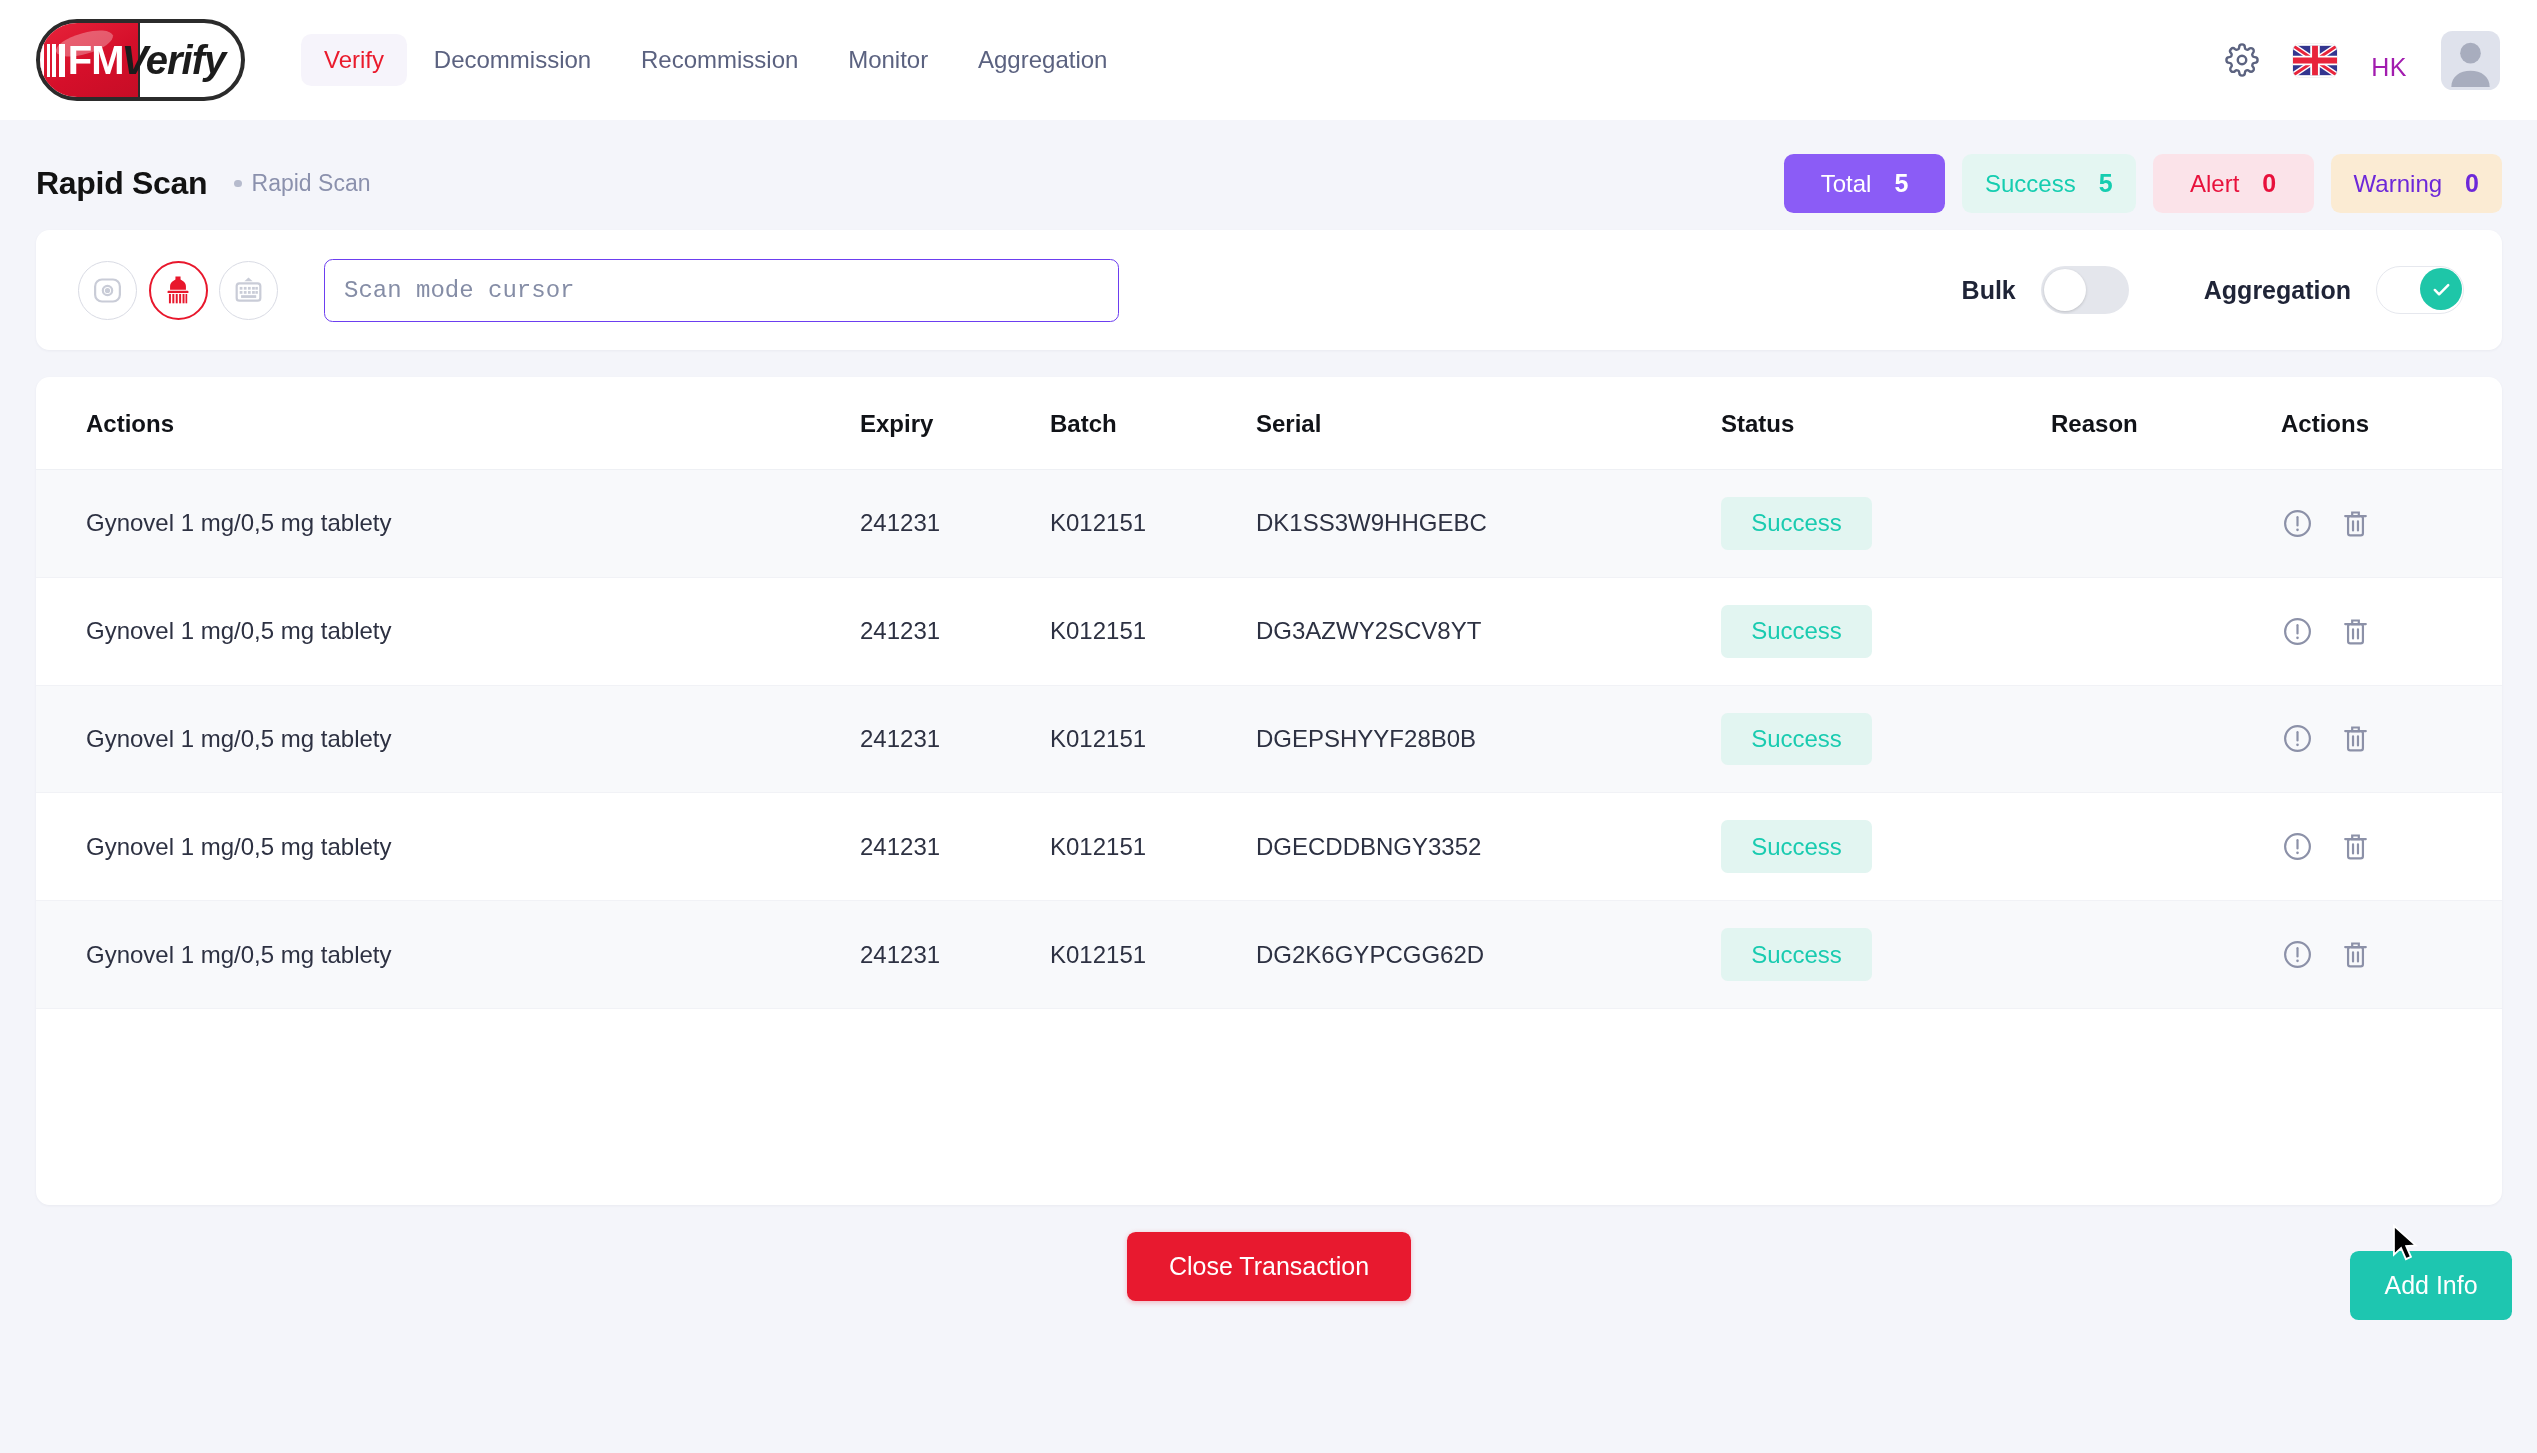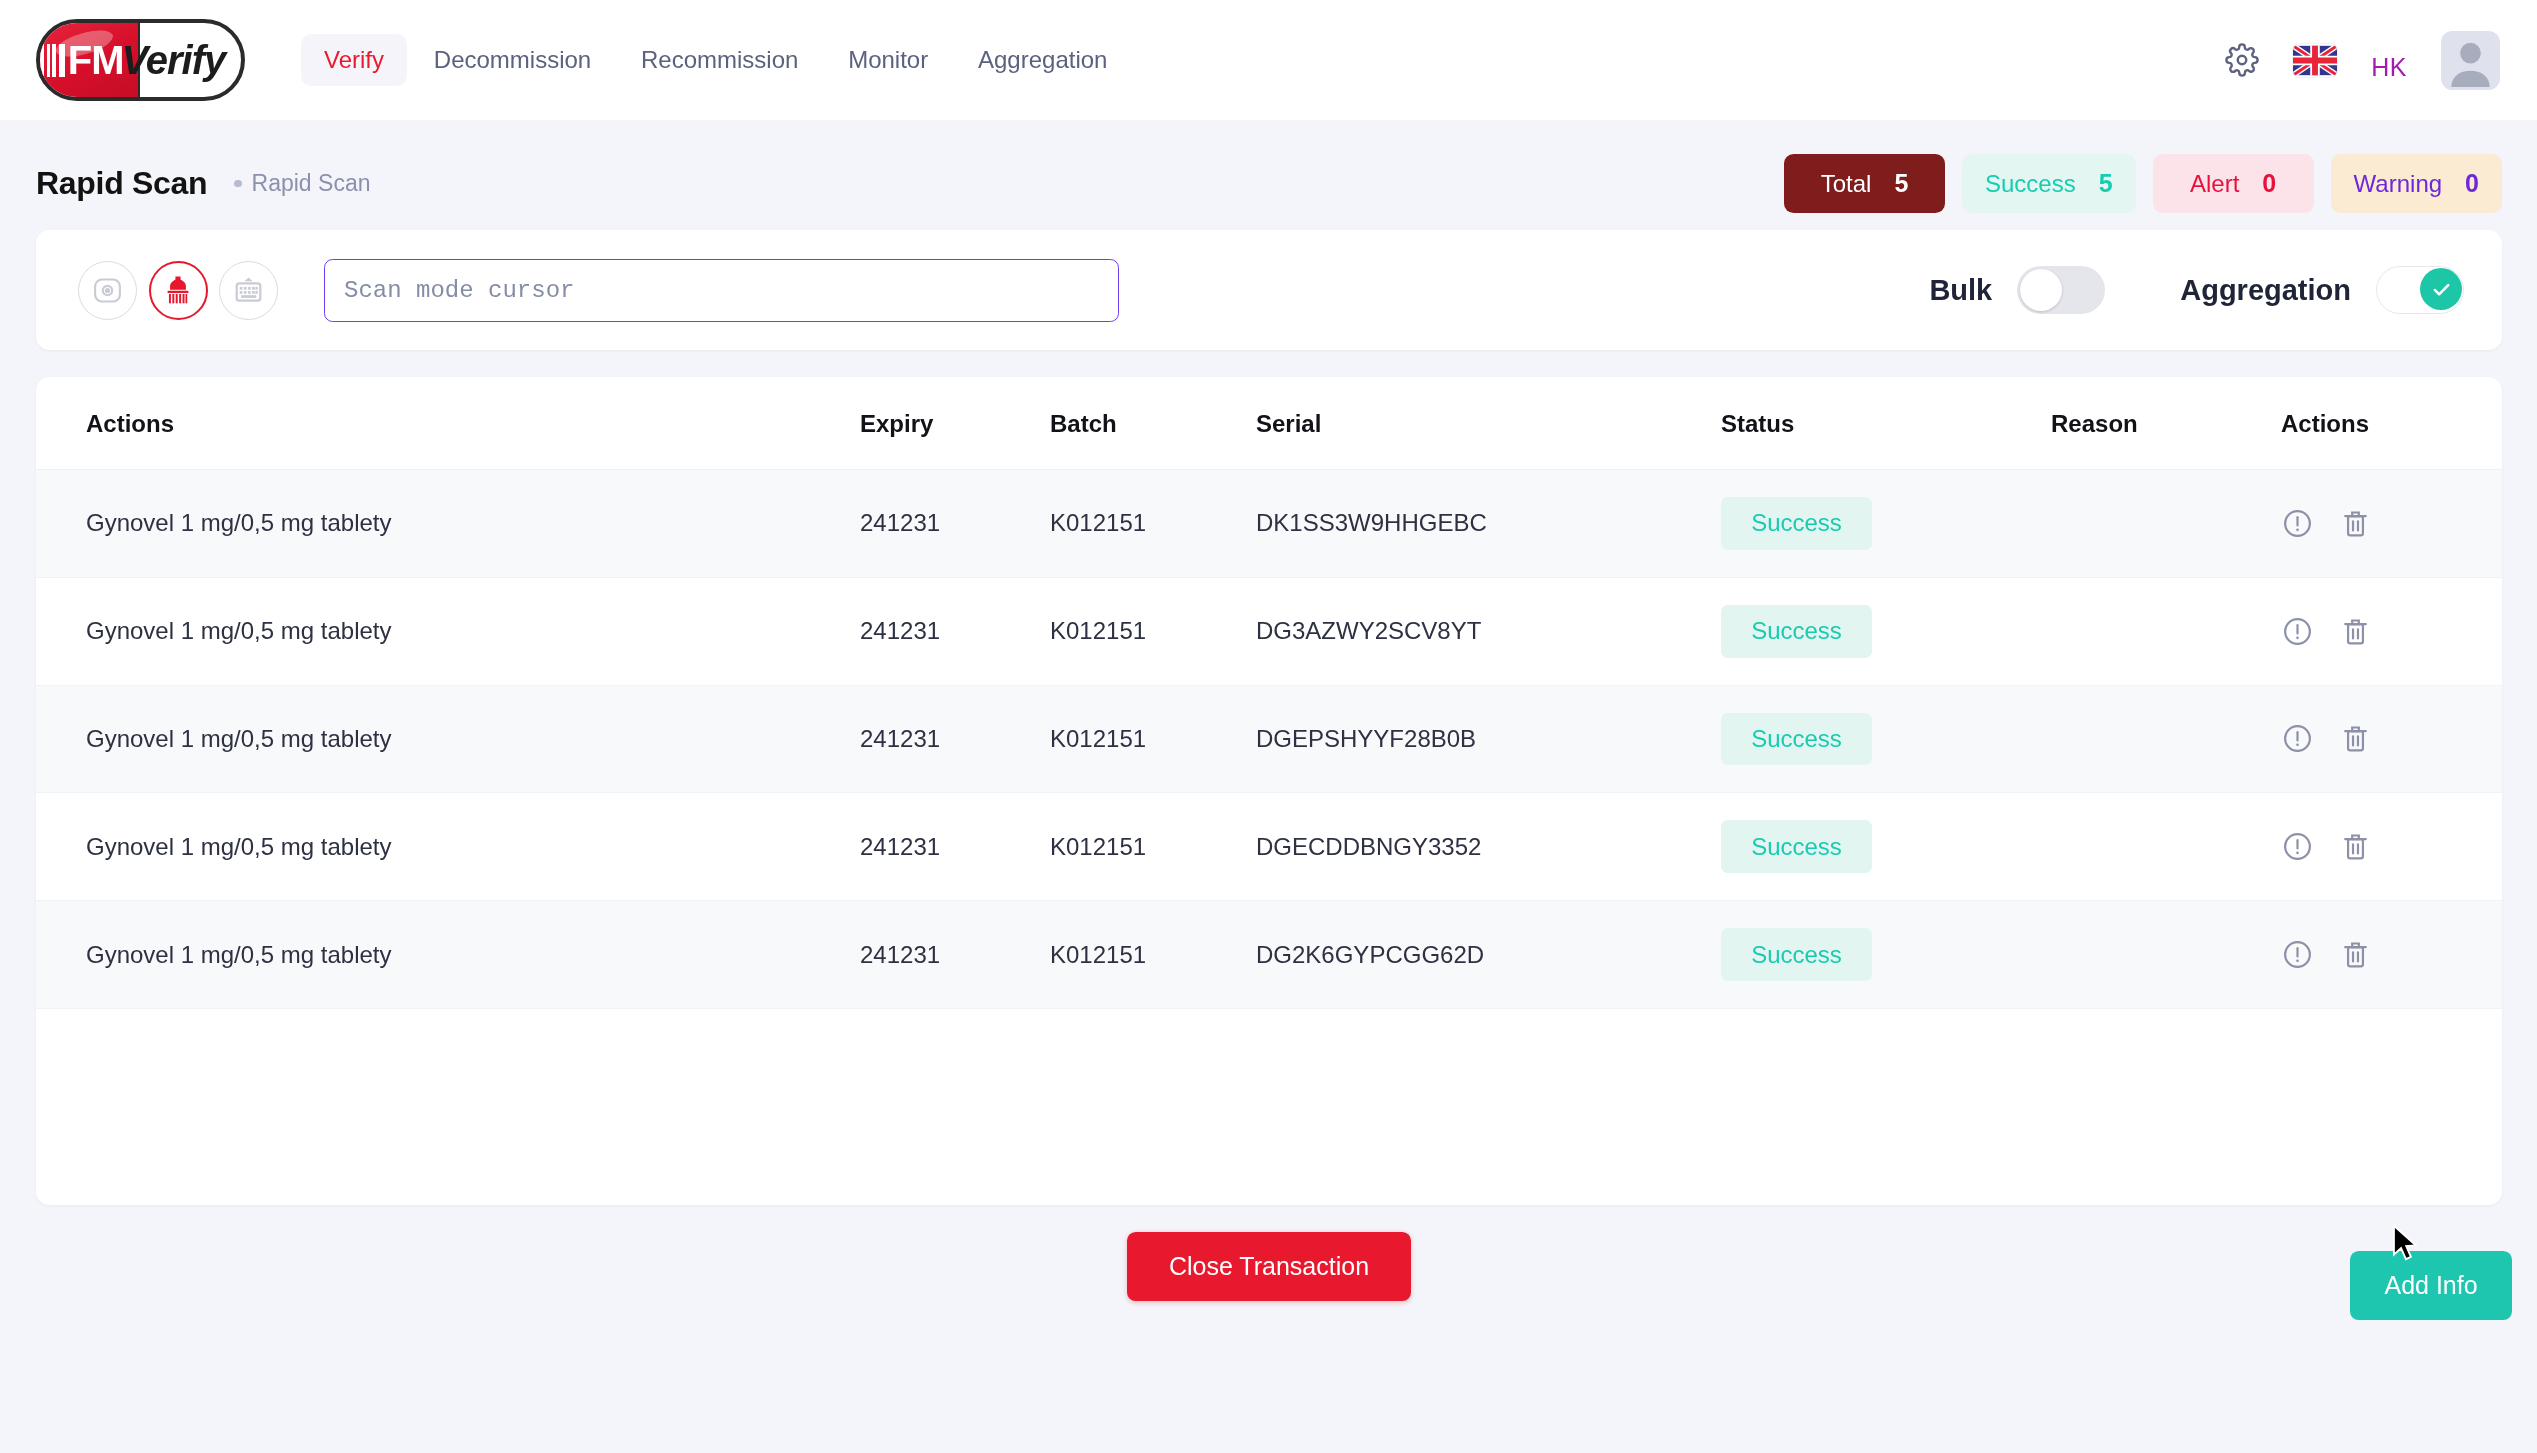--- a/index.html
+++ b/index.html
@@ -85,21 +85,21 @@
   }
   .crumb .dot { width: 7.7px; height: 7.7px; border-radius: 50%; background: #b6bbcd; }
 
   .stats { margin-left: auto; display: flex; gap: 17px; }
   .stat {
     min-width: 161px; height: 59px; border-radius: 9.6px;
     display: flex; align-items: center; justify-content: center; gap: 23px;
     font-size: 24px; padding: 0 23px; cursor: pointer;
   }
   .stat .num { font-weight: 700; font-size: 25px; }
-  .stat.total   { background: #7f1d1d; color: #fff; text-align: right; }
+  .stat.total   { background: #8b5cf6; color: #fff; text-align: right; }
   .stat.success { background: #e4f6f2; color: #15cdb0; }
   .stat.alert   { background: #fbe3e9; color: #e8113c; }
   .stat.warning { background: #fbebd3; color: #6d28d9; }
 
   
   .card {
     background: #fff; margin: 0 36px; border-radius: 13.4px;
     box-shadow: 0 1px 2.9px rgba(30,35,70,.05);
   }
   .scan-card {
@@ -118,21 +118,21 @@
     width: 795px; height: 63px; margin-left: 46px;
     border: 1.9px solid #6c3ef0; border-radius: 8.6px;
     font-size: 24px; color: #6d7389; padding: 0 19px;
     outline: none; background: #fff;
     font-family: Liberation Mono, monospace;
   }
   .scan-input::placeholder { color: #858da6; }
 
   .toggles { margin-left: auto; display: flex; align-items: center; gap: 75px; }
   .toggle-group { display: flex; align-items: center; gap: 25px; }
-  .toggle-label { font-size: 29px; font-weight: 700; color: #1f2437; }
+  .toggle-label { font-size: 25px; font-weight: 700; color: #1f2437; }
   .switch {
     width: 88px; height: 48px; border-radius: 24px; position: relative; cursor: pointer;
   }
   .switch.off { background: #e4e6ec; }
   .switch.off .knob {
     position: absolute; left: 2.9px; top: 2.9px; width: 42px; height: 42px;
     border-radius: 50%; background: #fff; box-shadow: 0 1px 2.9px rgba(0,0,0,.17);
   }
   .switch.on { background: #ffffff; border: 1.9px solid #e6e8ee; }
   .switch.on .knob {

